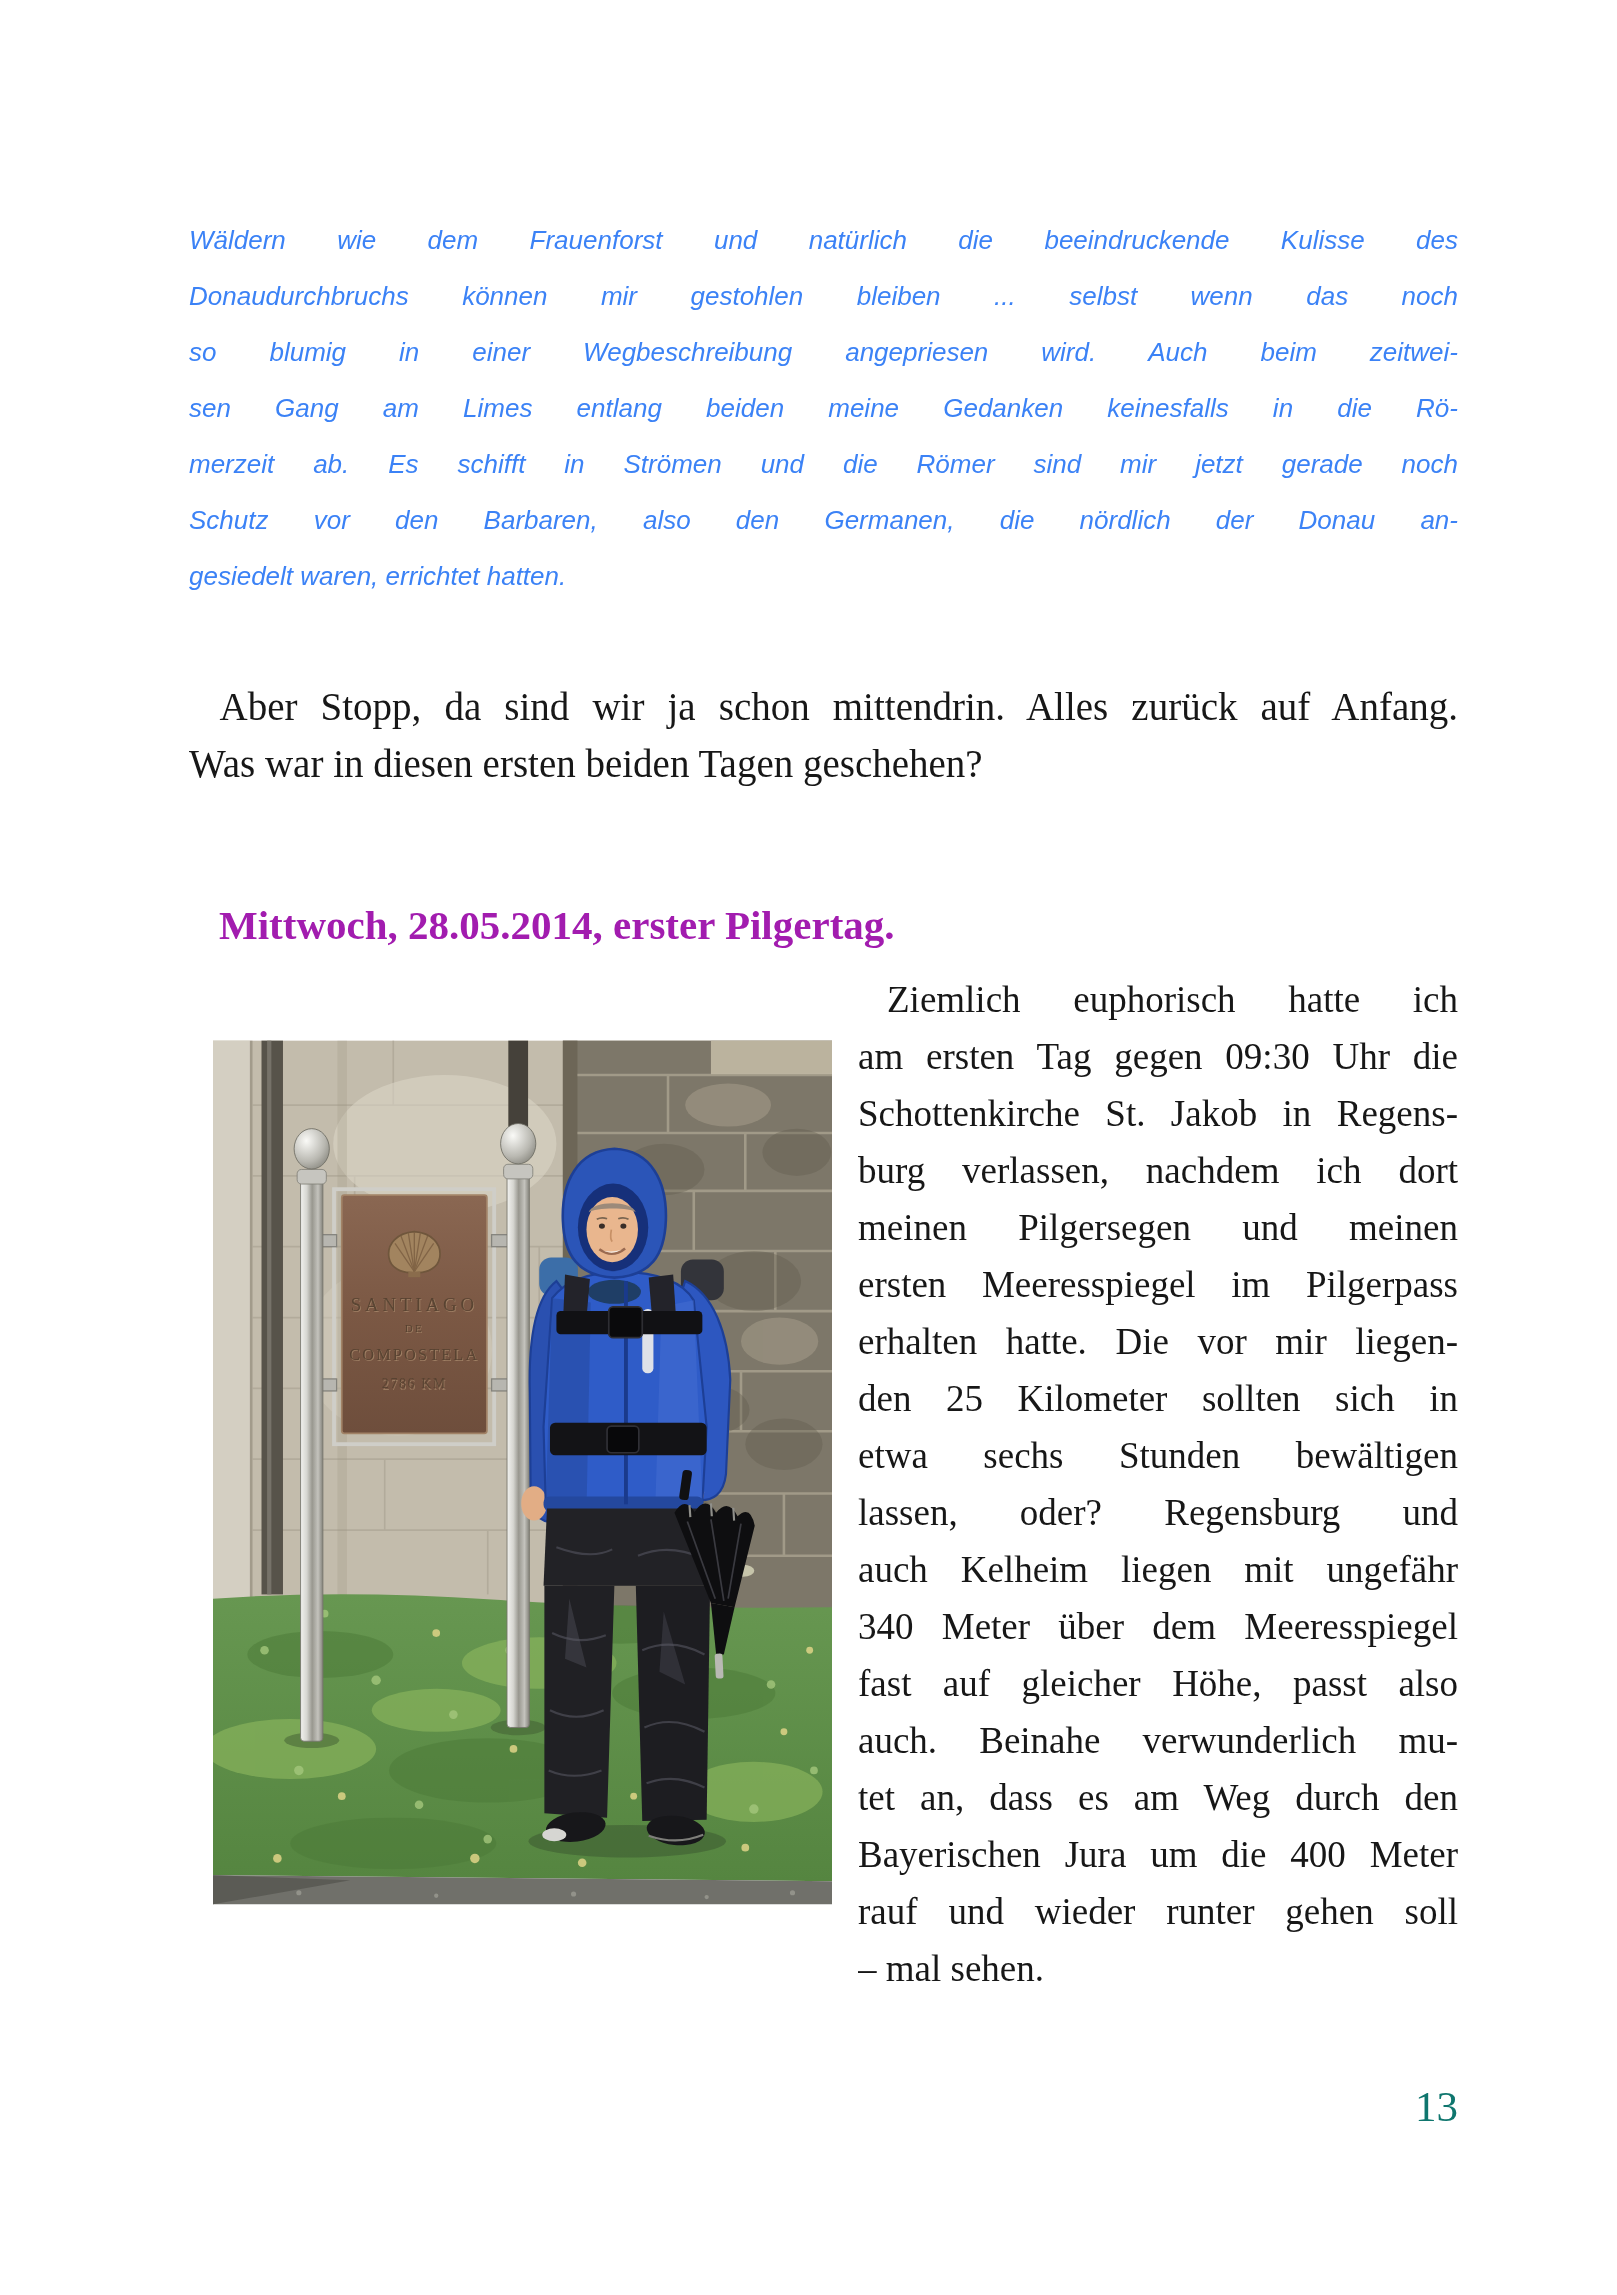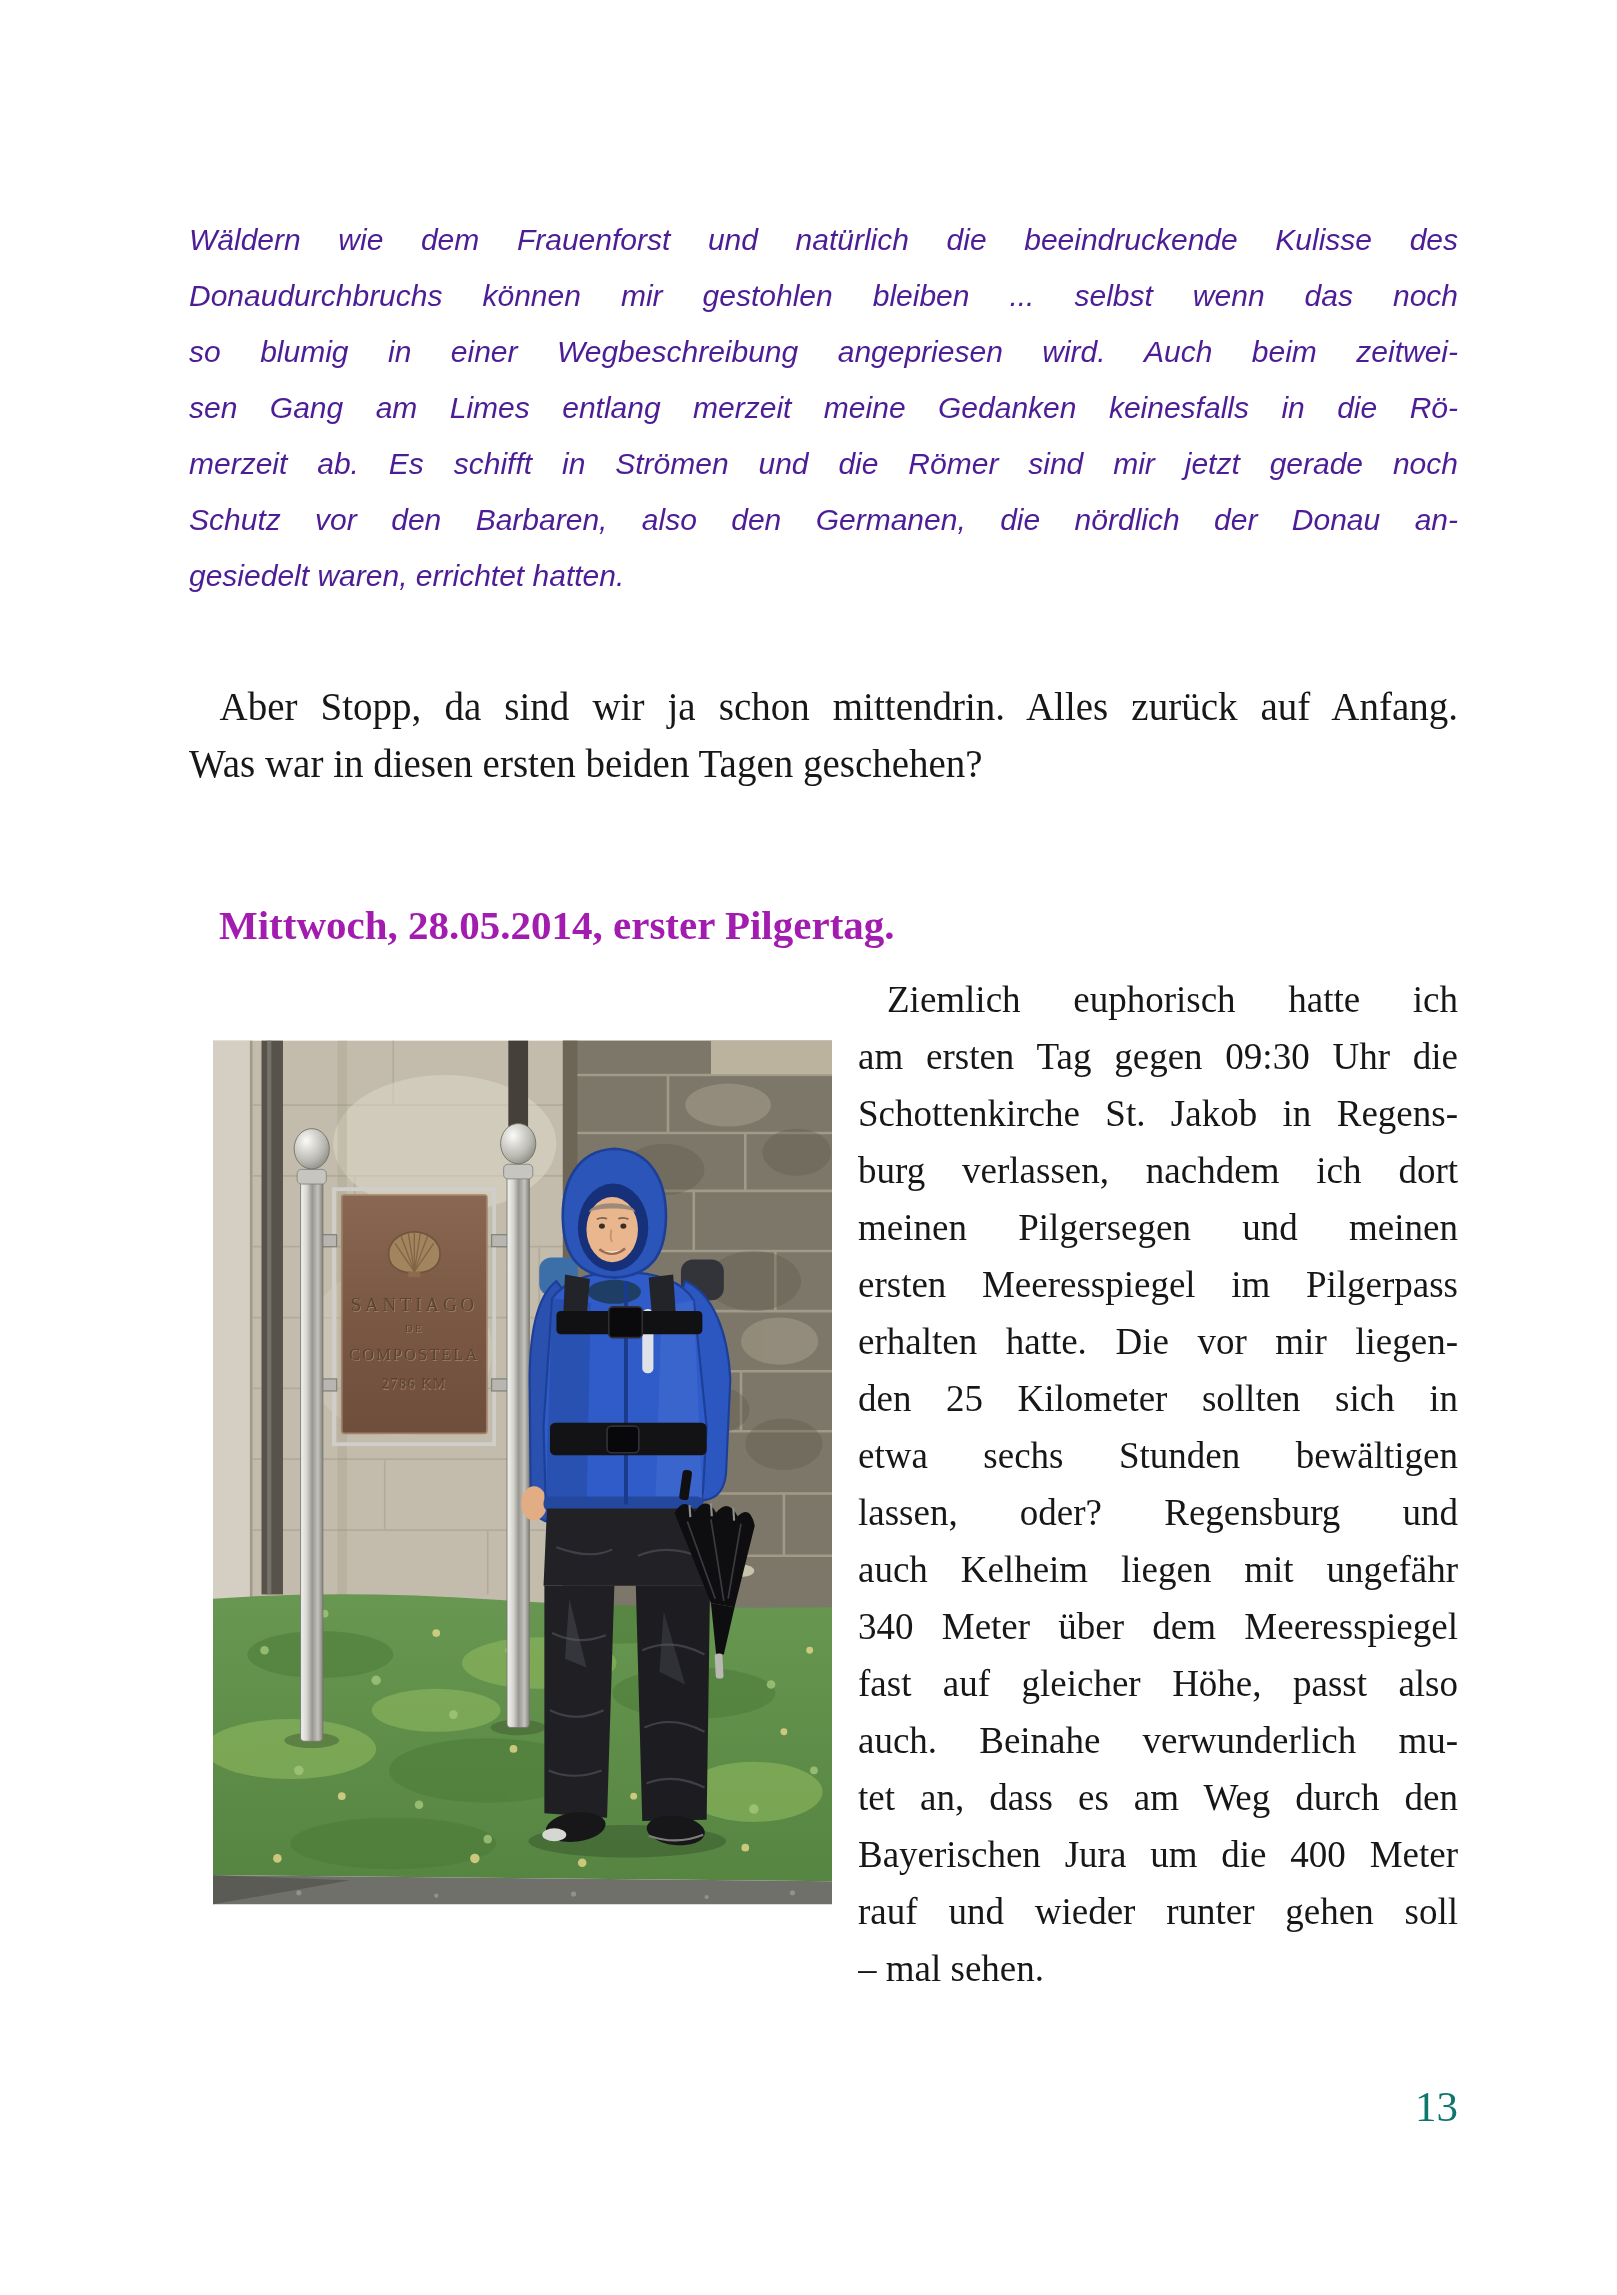--- a/index.html
+++ b/index.html
@@ -19,22 +19,22 @@
     text-align: justify;
     text-align-last: justify;
     overflow: hidden;
   }
   .ln.last { text-align: left; text-align-last: left; }
 
   .intro {
     left: 189px; top: 212px; width: 1269px;
     font-family: "Liberation Sans", sans-serif;
     font-style: italic;
-    font-size: 30px;
-    color: #4c1d95;
+    font-size: 26px;
+    color: #3b82f6;
   }
   .intro .ln { line-height: 56px; height: 56px; }
 
   .opening {
     left: 189px; top: 678px; width: 1269px;
     font-size: 39px;
   }
   .opening .ln { line-height: 57px; height: 57px; }
   .opening .ln.first { padding-left: 30.5px; }
 
@@ -65,21 +65,21 @@
 </style>
 </head>
 <body>
 
 <div class="page">
 
   <div class="block intro">
     <div class="ln">Wäldern wie dem Frauenforst und natürlich die beeindruckende Kulisse des</div>
     <div class="ln">Donaudurchbruchs können mir gestohlen bleiben ... selbst wenn das noch</div>
     <div class="ln">so blumig in einer Wegbeschreibung angepriesen wird. Auch beim zeitwei-</div>
-    <div class="ln">sen Gang am Limes entlang merzeit meine Gedanken keinesfalls in die Rö-</div>
+    <div class="ln">sen Gang am Limes entlang beiden meine Gedanken keinesfalls in die Rö-</div>
     <div class="ln">merzeit ab. Es schifft in Strömen und die Römer sind mir jetzt gerade noch</div>
     <div class="ln">Schutz vor den Barbaren, also den Germanen, die nördlich der Donau an-</div>
     <div class="ln last">gesiedelt waren, errichtet hatten.</div>
   </div>
 
   <div class="block opening">
     <div class="ln first">Aber Stopp, da sind wir ja schon mittendrin. Alles zurück auf Anfang.</div>
     <div class="ln last">Was war in diesen ersten beiden Tagen geschehen?</div>
   </div>
 

